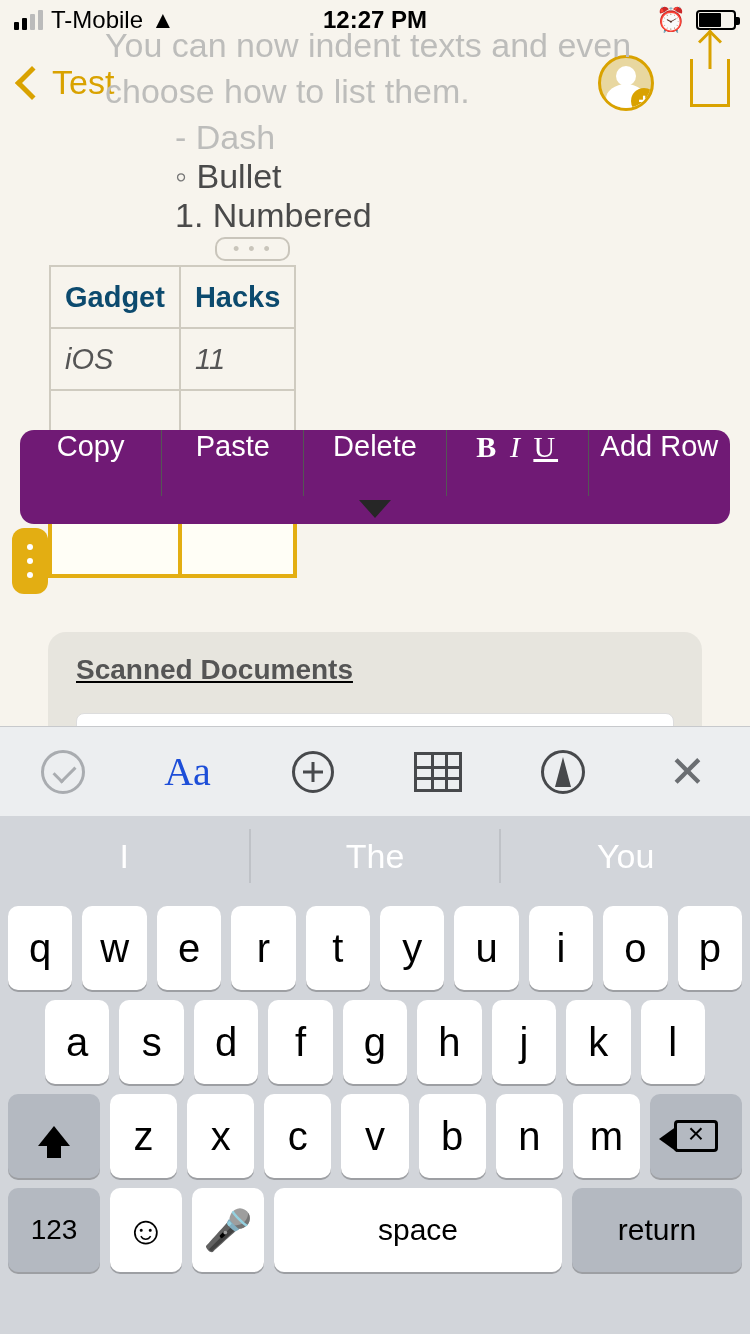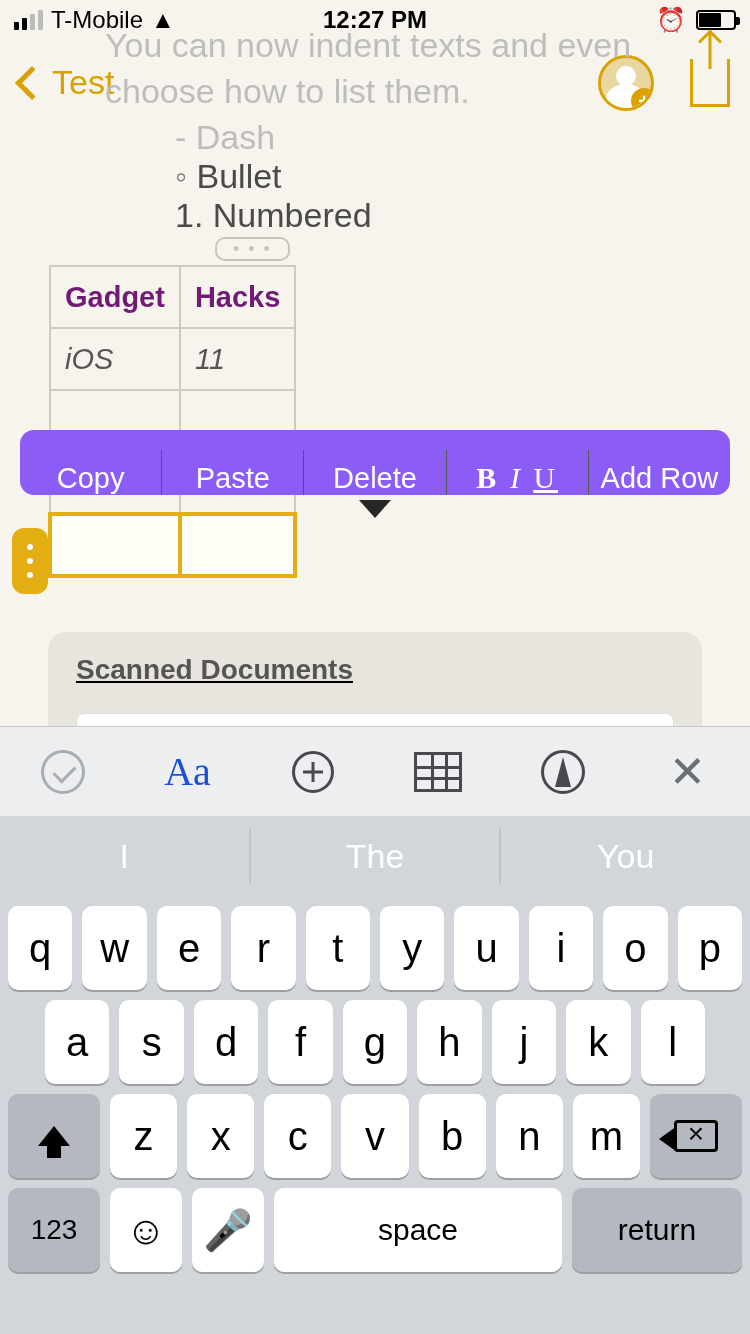--- a/index.html
+++ b/index.html
@@ -41,28 +41,28 @@
   .list-area { margin-top:4px; padding-left:130px; font-size:34px; color:#4a4a4a; }
   .list-area .dash { color:#bdbdbb; position:relative; left:0; }
   .list-area .dash::before { content:"- "; }
   .list-area .bullet::before { content:"◦  "; color:#777; }
   .list-area .num::before { content:"1.  "; color:#4a4a4a; }
   .toggle-pill { display:inline-block; margin-left:170px; margin-top:2px; border:2px solid #c9c5bb; border-radius:10px; padding:0 16px; color:#c9c5bb; font-size:18px; line-height:20px; letter-spacing:2px; }
 
   
   .note-table { position:absolute; top:265px; left:48px; right:48px; border-collapse:collapse; }
   .note-table td, .note-table th { border:2px solid #cfcbc0; height:62px; padding:0 14px; font-size:29px; text-align:left; }
-  .note-table th { font-weight:700; color:#701a75; }
+  .note-table th { font-weight:700; color:#0c4a6e; }
   .note-table .ital { font-style:italic; color:#555; }
   .note-table .sel-row td { border:4px solid #e3ae12; background:#fffef6; position:relative; }
   .sel-handle { position:absolute; top:528px; left:12px; width:36px; height:66px; background:#e3ae12; border-radius:12px; display:flex; flex-direction:column; align-items:center; justify-content:center; gap:8px; }
   .sel-handle span { width:6px; height:6px; background:#fff; border-radius:50%; }
 
   
-  .ctx { position:absolute; top:430px; left:20px; right:20px; height:65px; background:#8b5cf6; border-radius:14px; display:flex; align-items:flex-end; color:#fff; font-size:29px; }
+  .ctx { position:absolute; top:430px; left:20px; right:20px; height:94px; background:#701a75; border-radius:14px; display:flex; align-items:flex-start; color:#fff; font-size:29px; }
   .ctx .item { flex:1; text-align:center; padding:0 10px; }
   .ctx .sep { width:1px; height:70%; background:#555; }
   .ctx .biu { font-family: Georgia, serif; letter-spacing:3px; font-size:30px; }
   .ctx .biu b{font-weight:800}
   .ctx .biu i{font-style:italic}
   .ctx .biu u{text-decoration:underline}
   .ctx-pointer { position:absolute; top:500px; left:50%; transform:translateX(-50%); width:0; height:0; border-left:16px solid transparent; border-right:16px solid transparent; border-top:18px solid #262626; }
 
   
   .scanned { position:absolute; top:632px; left:48px; right:48px; height:95px; background:#e7e5de; border-radius:18px 18px 0 0; padding:22px 28px;text-decoration:underline; }

